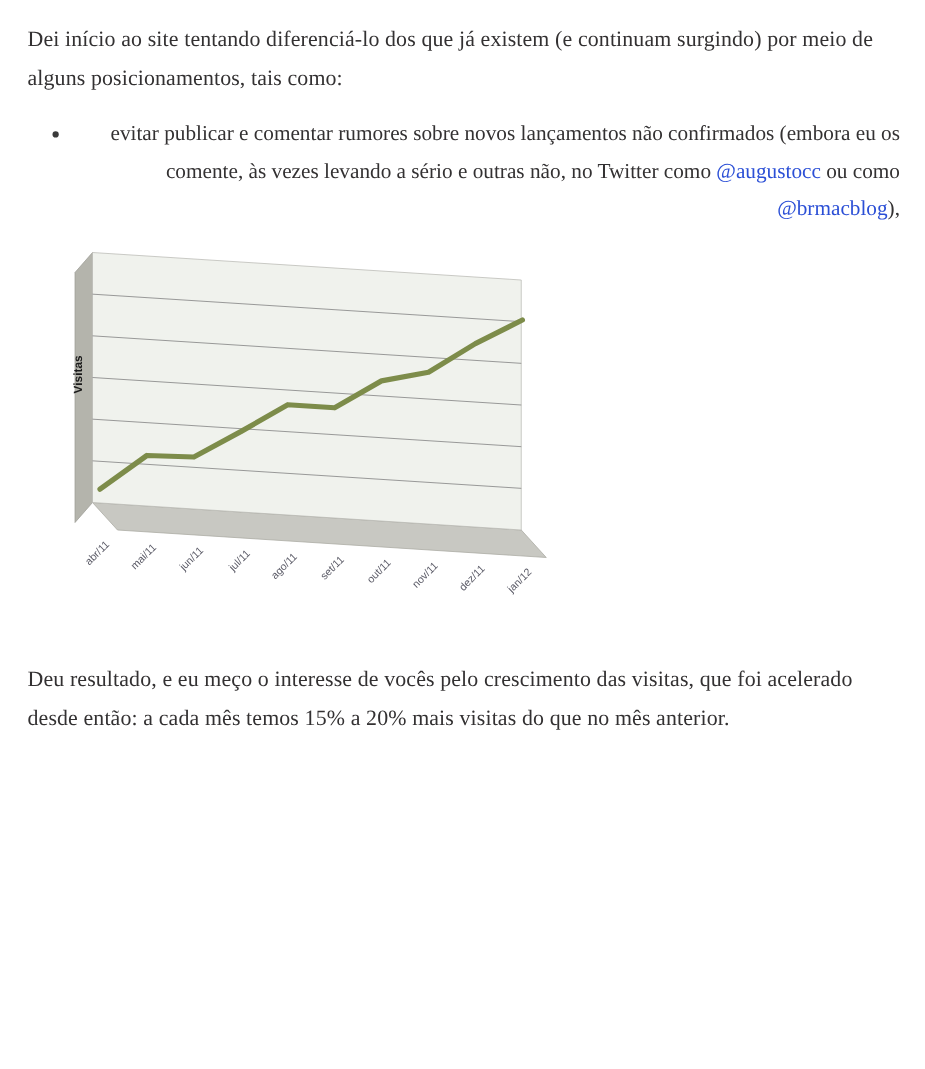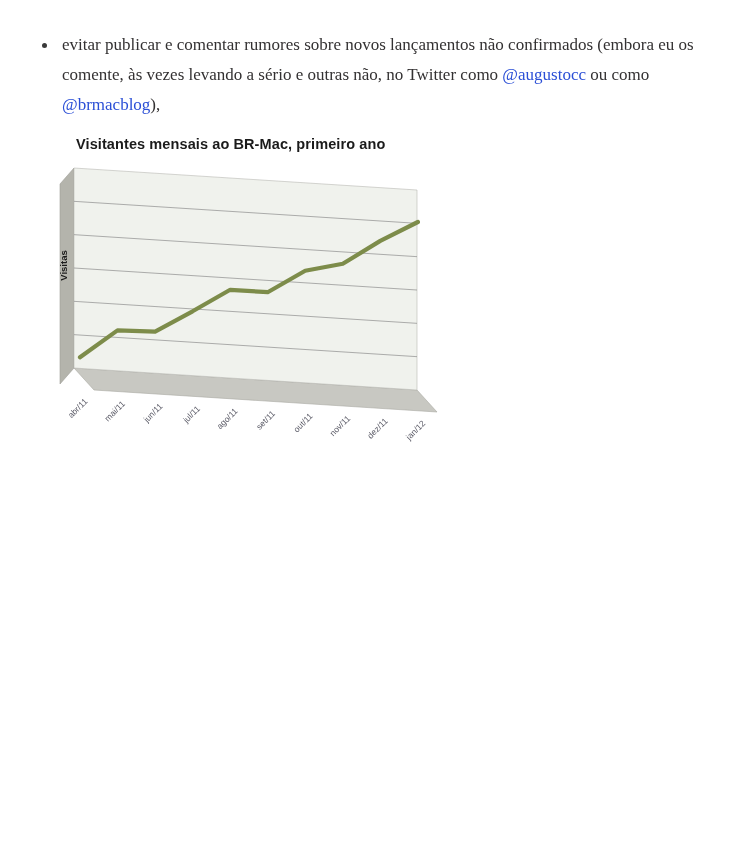--- a/index.html
+++ b/index.html
@@ -22,20 +22,21 @@
     line-height: 31px;
     margin: 0 0 6px 0;
     color: #333132;
     letter-spacing: 0.1px;
   }
 
   ul.bullets {
     list-style: none;
     margin: 14px 0 0 0;
     padding: 0 0 0 18px;
+    text-align: right;
   }
 
   ul.bullets > li {
     position: relative;
     font-size: 17px;
     line-height: 30px;
     color: #333132;
     margin: 0 0 16px 0;
     padding-left: 22px;
     max-width: 680px;
@@ -103,29 +104,29 @@
     fill: #5a5a66;
   }
 
   .bottom-para { margin-top: 24px; }
 </style>
 </head>
 <body>
 
 <div class="article">
 
+  <p class="para">Dei início ao site tentando diferenciá-lo dos que já existem (e continuam surgindo) por meio de alguns posicionamentos, tais como:</p>
 
   <ul class="bullets">
     <li>
       <span>evitar publicar e comentar rumores sobre novos lançamentos não confirmados (embora eu os comente, às vezes levando a sério e outras não, no Twitter como </span><a class="mention" href="#">@augustocc</a><span> ou como </span><a class="mention" href="#">@brmacblog</a><span>),</span>
     </li>
   </ul>
 
   <div class="chart-block">
-    <div class="chart-title">Visitantes mensais ao BR-Mac, primeiro ano</div>
 
     <div class="chart-canvas">
       <div class="y-axis-title">Visitas</div>
       <svg class="chart-svg" id="chart-svg" width="420" height="290" viewBox="0 0 420 290">
           <polygon points="22,204 365,226 385,248 42,226" fill="#c8c8c2" stroke="#a9a9a2" stroke-width="0.6"></polygon>
           <polygon points="22,4 22,204 8,220 8,20" fill="#b4b4ac" stroke="#9d9d97" stroke-width="0.6"></polygon>
           <polygon points="22,4 365,26 365,226 22,204" fill="#f0f2ed" stroke="#b9b9b4" stroke-width="0.6"></polygon>
           <line x1="22" y1="37.33333333333333" x2="365" y2="59.33333333333333" stroke="#8c8c8c" stroke-width="0.7"></line>
           <line x1="22" y1="70.66666666666666" x2="365" y2="92.66666666666666" stroke="#8c8c8c" stroke-width="0.7"></line>
           <line x1="22" y1="104" x2="365" y2="126" stroke="#8c8c8c" stroke-width="0.7"></line>
@@ -139,14 +140,15 @@
           <text x="186.15777777777777" y="247.77777777777777" class="tick-label" transform="rotate(-45 186.15777777777777 247.77777777777777)" text-anchor="end">ago/11</text>
           <text x="223.69722222222222" y="250.22222222222223" class="tick-label" transform="rotate(-45 223.69722222222222 250.22222222222223)" text-anchor="end">set/11</text>
           <text x="261.2366666666667" y="252.66666666666666" class="tick-label" transform="rotate(-45 261.2366666666667 252.66666666666666)" text-anchor="end">out/11</text>
           <text x="298.7761111111111" y="255.11111111111111" class="tick-label" transform="rotate(-45 298.7761111111111 255.11111111111111)" text-anchor="end">nov/11</text>
           <text x="336.31555555555553" y="257.55555555555554" class="tick-label" transform="rotate(-45 336.31555555555553 257.55555555555554)" text-anchor="end">dez/11</text>
           <text x="373.855" y="260" class="tick-label" transform="rotate(-45 373.855 260)" text-anchor="end">jan/12</text>
         </svg>
     </div>
   </div>
 
+  <p class="para bottom-para">Deu resultado, e eu meço o interesse de vocês pelo crescimento das visitas, que foi acelerado desde então: a cada mês temos 15% a 20% mais visitas do que no mês anterior.</p>
 
 </div>
 
 </body></html>

